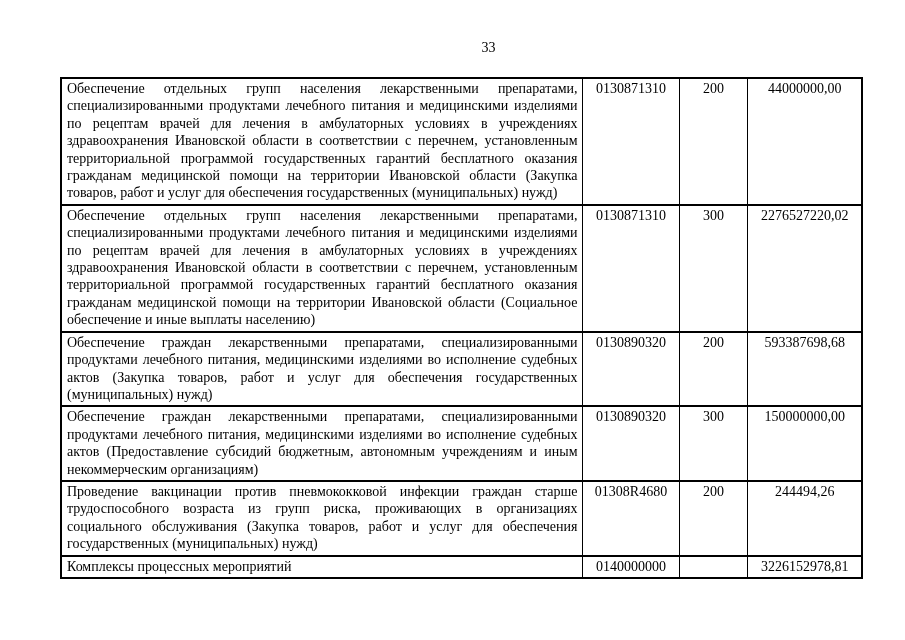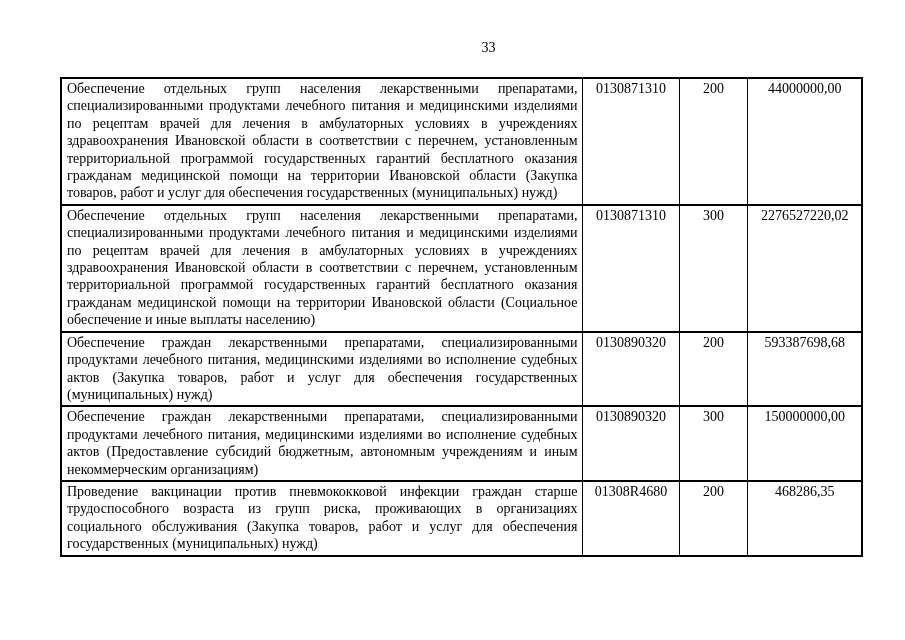--- a/index.html
+++ b/index.html
@@ -99,18 +99,24 @@
       <tr>
         <td class="cell-desc">Обеспечение граждан лекарственными препаратами, специализированными продуктами лечебного питания, медицинскими изделиями во исполнение судебных актов (Предоставление субсидий бюджетным, автономным учреждениям и иным некоммерческим организациям)</td>
         <td class="cell-code">0130890320</td>
         <td class="cell-etype">300</td>
         <td class="cell-amount">150000000,00</td>
       </tr>
       <tr>
         <td class="cell-desc">Проведение вакцинации против пневмококковой инфекции граждан старше трудоспособного возраста из групп риска, проживающих в организациях социального обслуживания (Закупка товаров, работ и услуг для обеспечения государственных (муниципальных) нужд)</td>
         <td class="cell-code">01308R4680</td>
         <td class="cell-etype">200</td>
-        <td class="cell-amount">468286,35</td>
+        <td class="cell-amount">244494,26</td>
+      </tr>
+      <tr>
+        <td class="cell-desc">Комплексы процессных мероприятий</td>
+        <td class="cell-code">0140000000</td>
+        <td class="cell-etype"></td>
+        <td class="cell-amount">3226152978,81</td>
       </tr>
     </tbody>
   </table>
 
 </div>
 
 </body></html>

